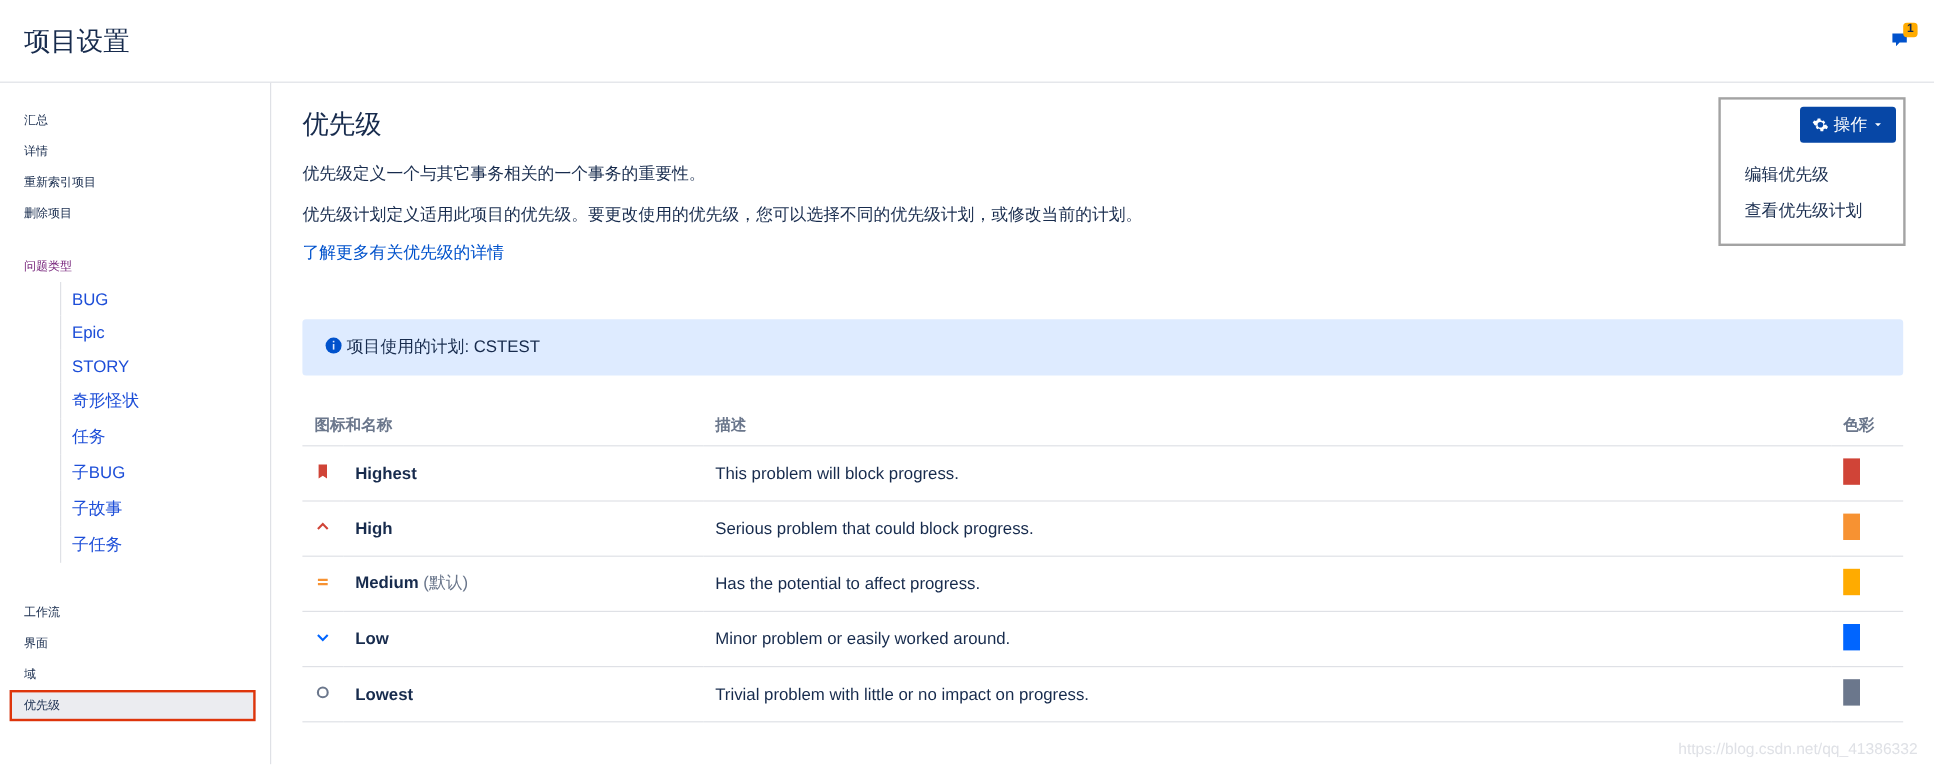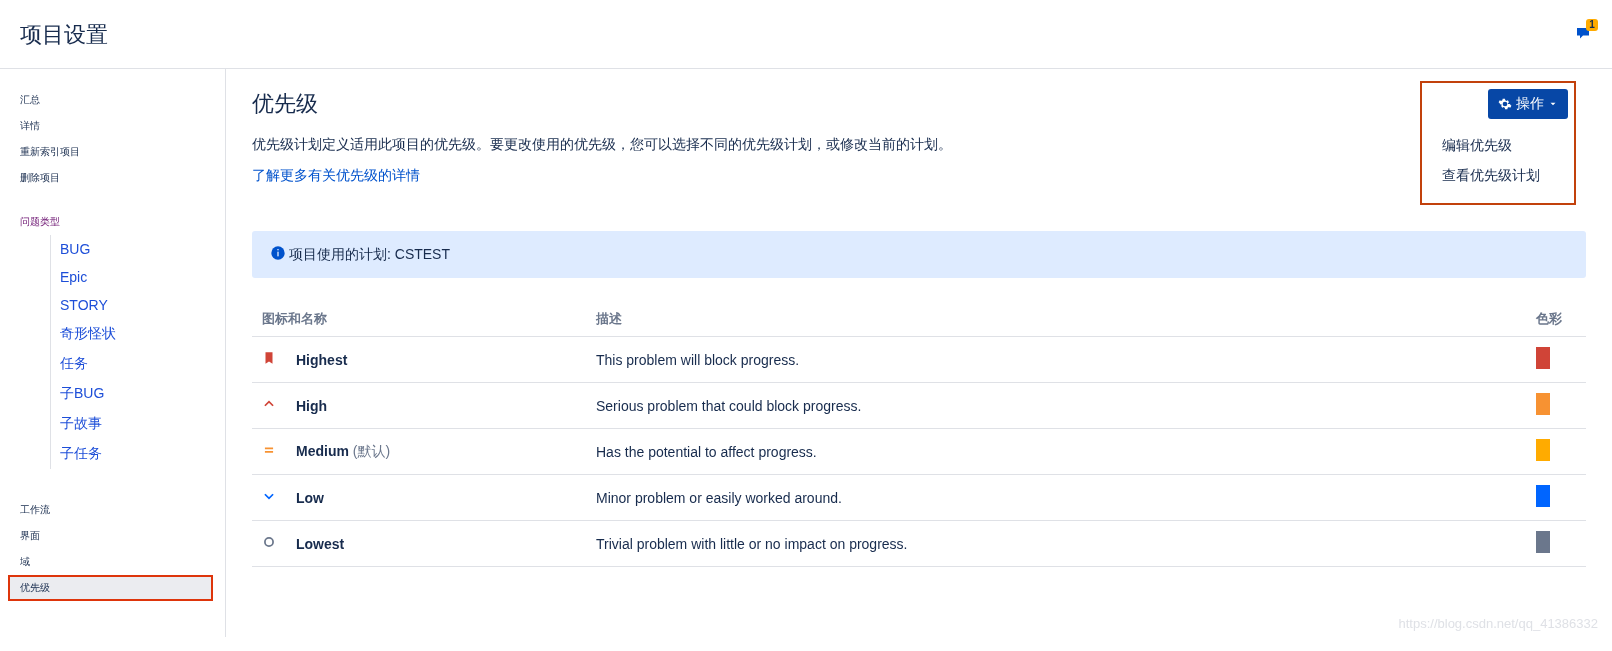--- a/index.html
+++ b/index.html
@@ -15,21 +15,21 @@
     .sidebar-item { padding: 6px 20px; color: #172b4d; cursor: pointer; font-size: 10px; }
     .sidebar-item.section-header { color: #701a75; }
     .sidebar-subitem { padding: 6px 20px 6px 36px; color: #1d4ed8; cursor: pointer; position: relative; margin-left: 24px; }
     .sidebar-subitem::before { content: ''; position: absolute; left: 26px; top: 0; bottom: 0; width: 1px; background: #dfe1e6; }
     .sidebar-section2 { padding-top: 10px; }
     .sidebar-item.selected { background: #ebecf0; border: 2px solid #de350b; margin: 0 12px 0 8px; padding: 4px 10px; }
     .main { flex: 1; padding: 20px 26px; position: relative; }
     .page-title { font-size: 22px; font-weight: 500; margin-bottom: 14px; color: #172b4d; }
     .description { color: #172b4d; font-size: 14px; margin-bottom: 12px; line-height: 1.6; }
     .learn-more { color: #0052cc; cursor: pointer; margin-bottom: 28px; display: inline-block; text-align: right; }
-    .actions-area { position: absolute; top: 12px; right: 36px; border: 2px solid #c2410c; padding: 6px; }
+    .actions-area { position: absolute; top: 12px; right: 24px; border: 2px solid #a3a3a3; padding: 6px; }
     .actions-button { background: #0747a6; color: #fff; border: none; padding: 6px 10px; border-radius: 3px; cursor: pointer; font-size: 14px; display: flex; align-items: center; gap: 4px; float: right; margin-bottom: 6px; }
     .dropdown-menu { clear: both; padding: 6px 0; min-width: 140px; }
     .dropdown-item { padding: 6px 14px; cursor: pointer; font-size: 14px; color: #172b4d; }
     .info-banner { background: #deebff; border-radius: 3px; padding: 14px 18px; margin: 18px 0 24px 0; display: flex; align-items: center; gap: 3px; }
     .info-icon { color: #0052cc; flex-shrink: 0; }
     .info-text { color: #172b4d; }
     table { width: 100%; border-collapse: collapse; }
     thead th { text-align: left; padding: 8px 10px; font-size: 13px; font-weight: 600; color: #6b778c; border-bottom: 1px solid #dfe1e6; }
     tbody td { padding: 10px; border-bottom: 1px solid #dfe1e6; vertical-align: middle; }
     .priority-icon-cell { width: 30px; }
@@ -95,20 +95,21 @@
             <path d="M6 9l6 6 6-6z"></path>
           </svg>
       </button>
       <div class="dropdown-menu" id="actions-dropdown">
           <div class="dropdown-item">编辑优先级</div>
           <div class="dropdown-item">查看优先级计划</div>
         </div>
     </div>
 
     <h2 class="page-title">优先级</h2>
+    <p class="description">优先级定义一个与其它事务相关的一个事务的重要性。</p>
     <p class="description">优先级计划定义适用此项目的优先级。要更改使用的优先级，您可以选择不同的优先级计划，或修改当前的计划。</p>
     <a class="learn-more">了解更多有关优先级的详情</a>
 
     <div class="info-banner">
       <span class="info-icon">
         <svg width="16" height="16" viewBox="0 0 24 24" fill="#0052cc">
             <circle cx="12" cy="12" r="10"></circle>
             <rect x="11" y="10" width="2" height="7" fill="#deebff"></rect>
             <rect x="11" y="6" width="2" height="2" fill="#deebff"></rect>
           </svg>

